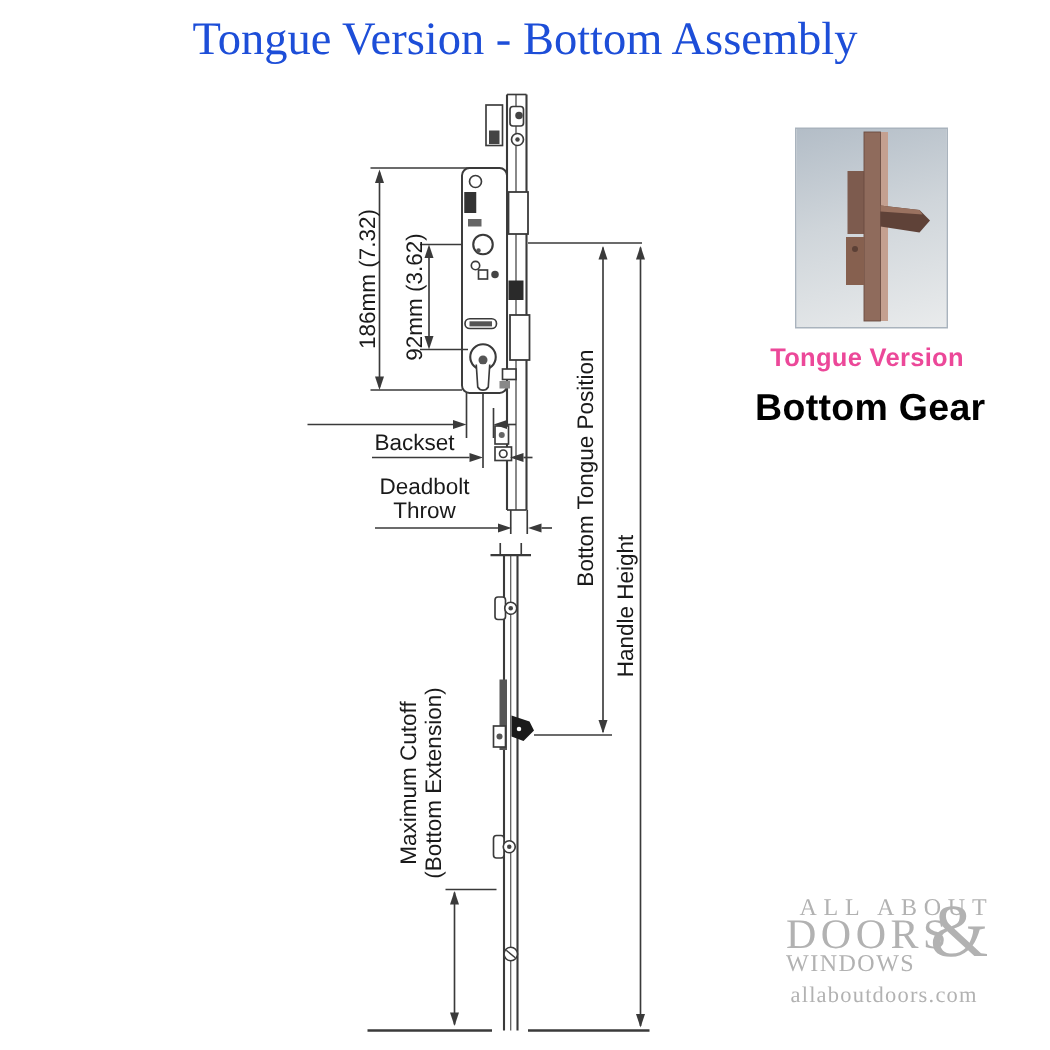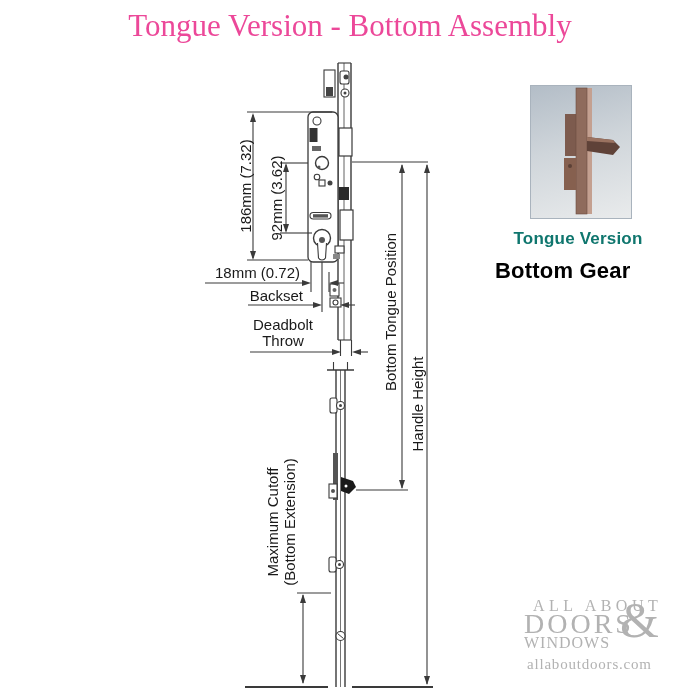--- a/index.html
+++ b/index.html
@@ -1,31 +1,31 @@
 <!DOCTYPE html>
 <html><head>
 <meta charset="utf-8">
 <style>
   html,body{margin:0;padding:0;background:#ffffff;}
   #stage{position:relative;width:700px;height:700px;background:#fff;overflow:hidden;
          font-family:"Liberation Sans",sans-serif;}
   .title{position:absolute;left:0;right:0;top:8px;text-align:center;
-         font-family:"Liberation Serif",serif;font-size:31px;color:#ec4899;}
+         font-family:"Liberation Serif",serif;font-size:31px;color:#1d4ed8;}
   svg{position:absolute;left:0;top:0;}
   .lbl{position:absolute;font-family:"Liberation Sans",sans-serif;font-size:15px;
        color:#1a1a1a;white-space:nowrap;line-height:16px;}
   .rot{transform:translate(-50%,-50%) rotate(-90deg);transform-origin:center center;}
   .ctr{text-align:center;}
   
   .photo-box{position:absolute;left:530px;top:85px;width:100px;height:132px;
              border:1px solid #a9b3bd;background:linear-gradient(165deg,#b3bdc7 0%,#cfd5da 45%,#e9ebec 100%);}
   .cap-small{position:absolute;left:505px;top:229px;width:146px;text-align:center;
-             font-weight:bold;font-size:17px;color:#0f766e;letter-spacing:.2px;}
-  .cap-large{position:absolute;left:495px;top:258px;width:162px;text-align:left;
-             font-weight:bold;font-size:22px;color:#000;letter-spacing:.2px;}
+             font-weight:bold;font-size:17px;color:#ec4899;letter-spacing:.2px;}
+  .cap-large{position:absolute;left:495px;top:258px;width:162px;text-align:right;
+             font-weight:bold;font-size:25px;color:#000;letter-spacing:.2px;}
   
   .wm{position:absolute;color:#b2b2b2;font-family:"Liberation Serif",serif;}
   .wm-top{left:533px;top:597px;font-size:16px;letter-spacing:4.5px;}
   .wm-doors{left:524px;top:608px;font-size:28px;letter-spacing:3px;}
   .wm-amp{left:620px;top:591px;font-size:50px;}
   .wm-windows{left:524px;top:634px;font-size:16px;letter-spacing:1px;}
   .wm-url{left:527px;top:656px;font-size:15px;font-weight:normal;letter-spacing:.8px;}
 </style>
 </head>
 <body>
@@ -181,21 +181,20 @@
       <polygon points="402,489 399,480 405,480"></polygon>
       <polygon points="427,164 424,173 430,173"></polygon>
       <polygon points="427,685 424,676 430,676"></polygon>
       <polygon points="303,594 300,603 306,603"></polygon>
       <polygon points="303,684 300,675 306,675"></polygon>
     </g>
   </svg>
 
   <div class="lbl rot" style="left:246px;top:186px;">186mm (7.32)</div>
   <div class="lbl rot" style="left:277px;top:198px;">92mm (3.62)</div>
-  <div class="lbl" style="left:168px;top:265px;width:132px;text-align:right;">18mm (0.72)</div>
   <div class="lbl ctr" style="left:233px;top:317px;width:100px;">
     <div>Deadbolt</div>
     <div>Throw</div>
   </div>
   <div class="lbl" style="left:168px;top:288px;width:135px;text-align:right;">Backset</div>
   <div class="lbl rot" style="left:391px;top:312px;">Bottom Tongue Position</div>
   <div class="lbl rot" style="left:418px;top:404px;">Handle Height</div>
   <div class="lbl rot ctr" style="left:281px;top:522px;line-height:17px;">
     <div>Maximum Cutoff</div>
     <div>(Bottom Extension)</div>

